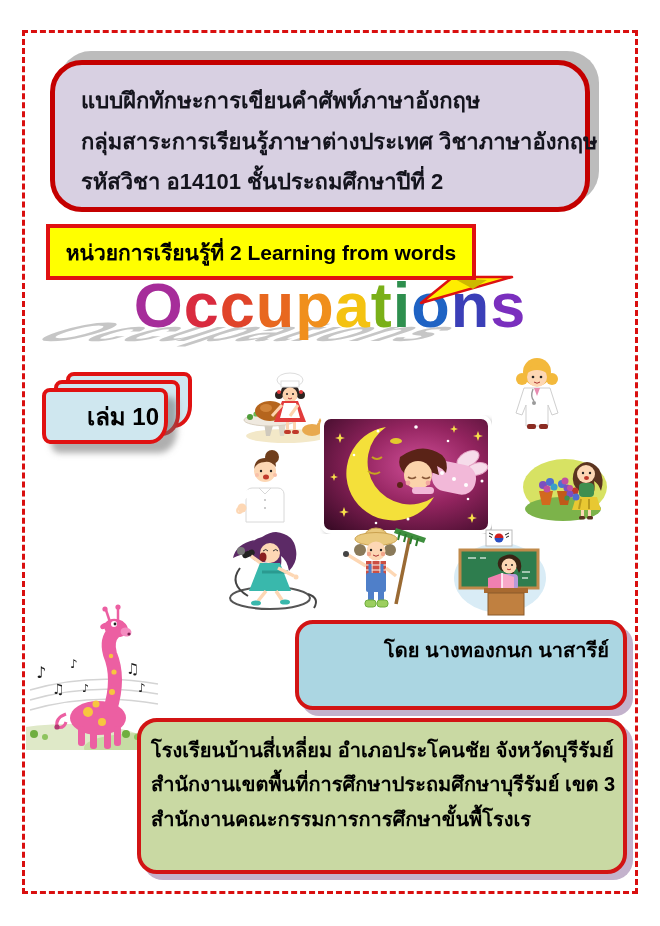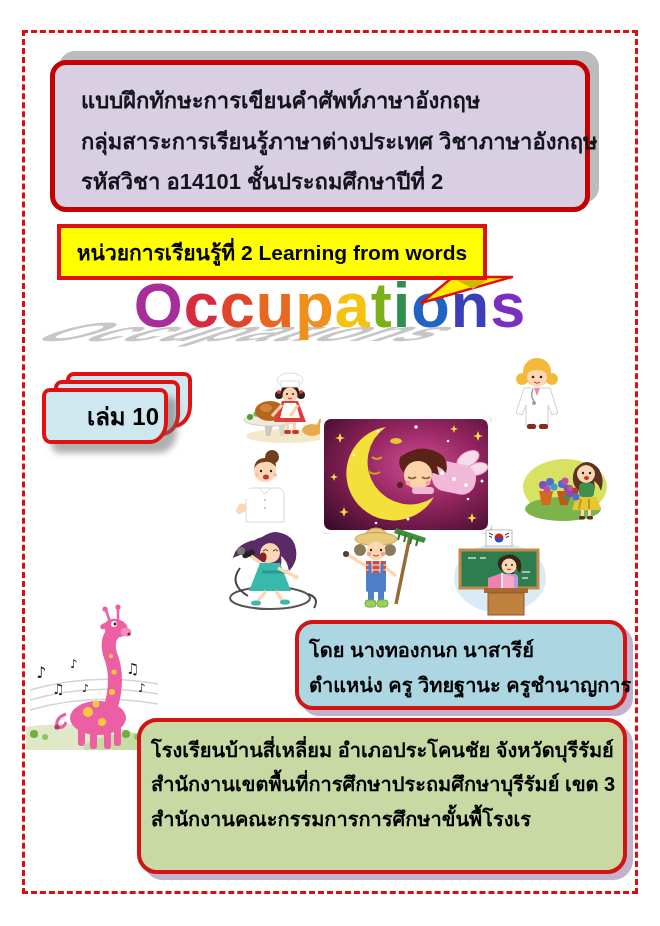--- a/index.html
+++ b/index.html
@@ -7,30 +7,30 @@
     width:660px;height:926px;position:relative;background:#ffffff;
     font-family:"Liberation Sans","DejaVu Sans",sans-serif;overflow:hidden;
   }
   .page-frame{
     position:absolute;left:22px;top:30px;width:610px;height:858px;
     border:3px dashed #d90f0f;
   }
   
   .header-box{
     position:absolute;left:50px;top:60px;width:540px;height:152px;
-    background:#d8d0e2;border:5px solid #c40000;border-radius:16px;
+    background:#d8d0e2;border:5px solid #c40000;border-radius:32px;
     box-shadow:9px -9px 0 #bcbcbc;box-sizing:border-box;
     padding:16px 18px 0 26px;z-index:2;
   }
   .header-box .line{
     font-size:22px;font-weight:bold;color:#14141d;line-height:1.85;white-space:nowrap;
   }
   
   .unit-banner{
-    position:absolute;left:57px;top:224px;width:430px;height:56px;
+    position:absolute;left:46px;top:224px;width:430px;height:56px;
     background:#ffff00;border:4px solid #e01111;box-sizing:border-box;
     display:flex;align-items:center;justify-content:center;
     font-size:21px;font-weight:bold;color:#000;z-index:4;white-space:nowrap;
   }
   .banner-tail{position:absolute;left:415px;top:274px;width:102px;height:32px;z-index:3;}
   
   .occ-title{
     position:absolute;left:0;top:272px;width:660px;text-align:center;
     font-size:63px;font-weight:900;letter-spacing:1px;line-height:1.05;z-index:2;
   }
@@ -57,21 +57,21 @@
     padding-left:36px;
   }
   
   .illo{position:absolute;z-index:1;}
   .illo svg{display:block;width:100%;height:100%;}
   
   .author-box{
     position:absolute;left:295px;top:620px;width:332px;height:90px;
     background:#abd6e2;border:4px solid #d21414;border-radius:18px;
     box-shadow:6px 6px 0 #c3b2cc;box-sizing:border-box;
-    padding:9px 14px 0 10px;text-align:left;z-index:5;
+    padding:9px 14px 0 10px;text-align:right;z-index:5;
   }
   .author-box .line{font-size:20px;font-weight:bold;color:#000;line-height:1.75;white-space:nowrap;}
   
   .school-box{
     position:absolute;left:137px;top:718px;width:490px;height:156px;
     background:#c9d9a3;border:4px solid #d21414;border-radius:20px;
     box-shadow:6px 6px 0 #c3b2cc;box-sizing:border-box;
     padding:11px 16px 0 10px;z-index:5;
   }
   .school-box .line{font-size:20px;font-weight:bold;color:#000;line-height:1.72;white-space:nowrap;}
@@ -412,20 +412,19 @@
       <text x="44" y="70" font-size="12">♪</text>
       <text x="100" y="76" font-size="15">♫</text>
       <text x="112" y="94" font-size="12">♪</text>
       <text x="56" y="94" font-size="11">♪</text>
     </g>
   </svg>
 </div>
 
 <div class="author-box">
   <div class="line">โดย นางทองกนก  นาสารีย์</div>
-  <div class="line">ตำแหน่ง ครู วิทยฐานะ ครูชำนาญการ</div>
 </div>
 
 <div class="school-box">
   <div class="line">โรงเรียนบ้านสี่เหลี่ยม อำเภอประโคนชัย  จังหวัดบุรีรัมย์</div>
   <div class="line">สำนักงานเขตพื้นที่การศึกษาประถมศึกษาบุรีรัมย์ เขต 3</div>
   <div class="line">สำนักงานคณะกรรมการการศึกษาขั้นพื้โรงเร</div>
 </div>
 
 </body></html>

